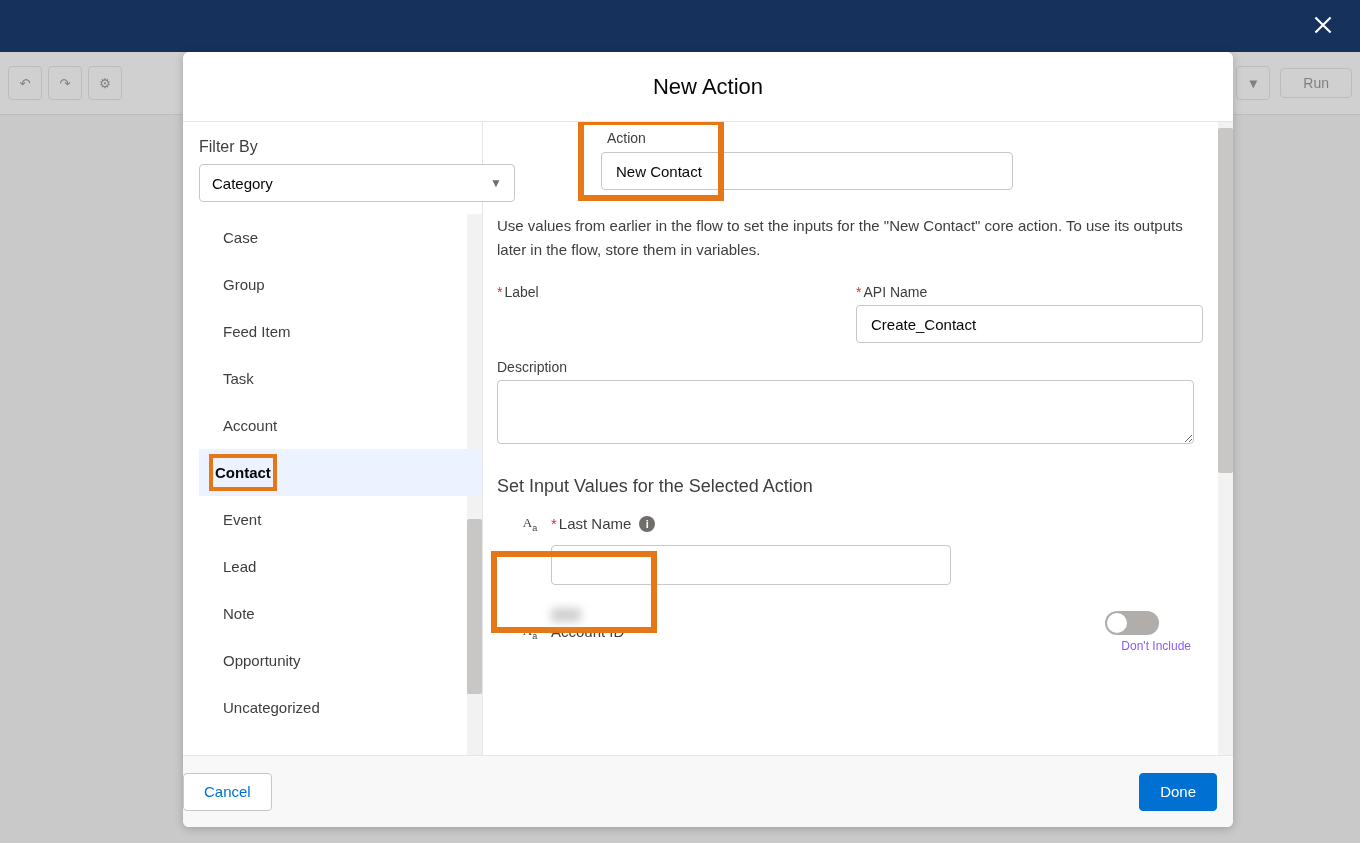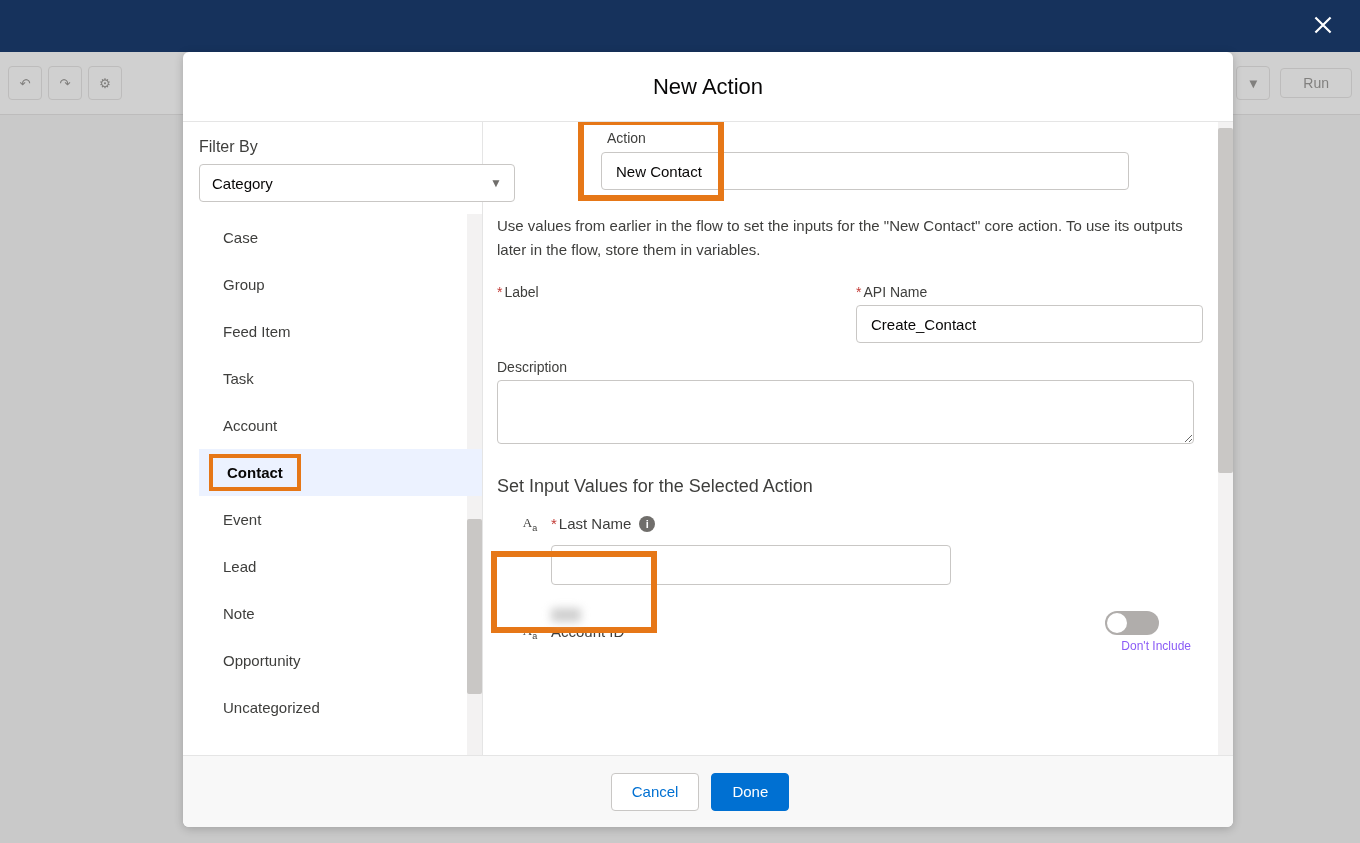--- a/index.html
+++ b/index.html
@@ -152,21 +152,21 @@
   }
   .cat-item.selected::before {
     content: "";
     position: absolute;
     left: 0; top: 0; bottom: 0;
     width: 6px;
     background: #1589ee;
   }
   .cat-item .hl {
     border: 4px solid #e67717;
-    padding: 6px 14px;
+    padding: 6px 2px;
     margin-left: -14px;
   }
   .cat-scroll-track {
     position: absolute;
     right: 0;
     top: 0;
     width: 15px;
     height: 100%;
     background: #f3f2f2;
   }
@@ -204,21 +204,21 @@
     margin-top: 8px;
     margin-left: 110px;
     margin-bottom: 6px;
   }
   .action-row {
     display: flex;
     margin-left: 104px;
     margin-bottom: 24px;
   }
   .action-input {
-    width: 528px;
+    width: 412px;
     height: 38px;
     border: 1px solid #c9c7c5;
     border-radius: 4px;
     padding: 0 14px;
     font-size: 15px;
     color: #080707;
     display: flex;
     align-items: center;
   }
   .action-hl-box {
@@ -375,21 +375,21 @@
     margin-top: 4px;
     margin-left: 48px;
   }
 
   .modal-footer {
     height: 72px;
     border-top: 1px solid #e5e5e5;
     background: #f8f8f8;
     display: flex;
     align-items: center;
-    justify-content: center;
+    justify-content: space-between;
     padding-right: 16px;
     gap: 12px;
     border-radius: 0 0 6px 6px;
   }
   .btn {
     height: 38px;
     padding: 0 20px;
     border-radius: 4px;
     font-size: 15px;
     cursor: pointer;

